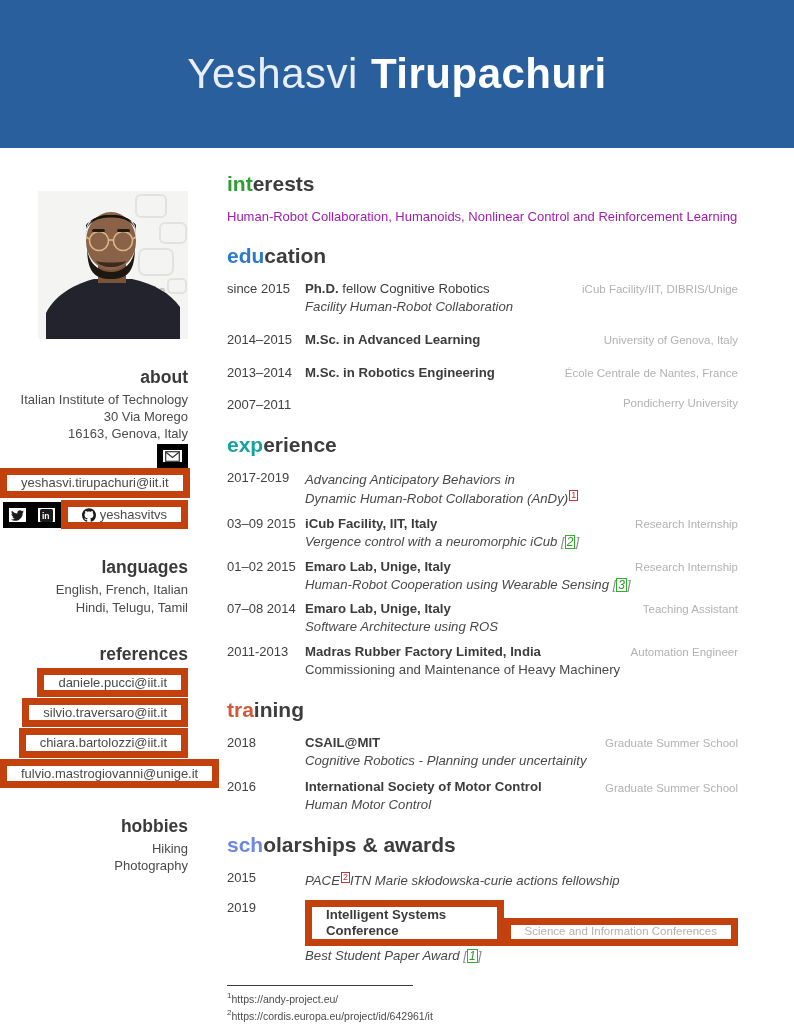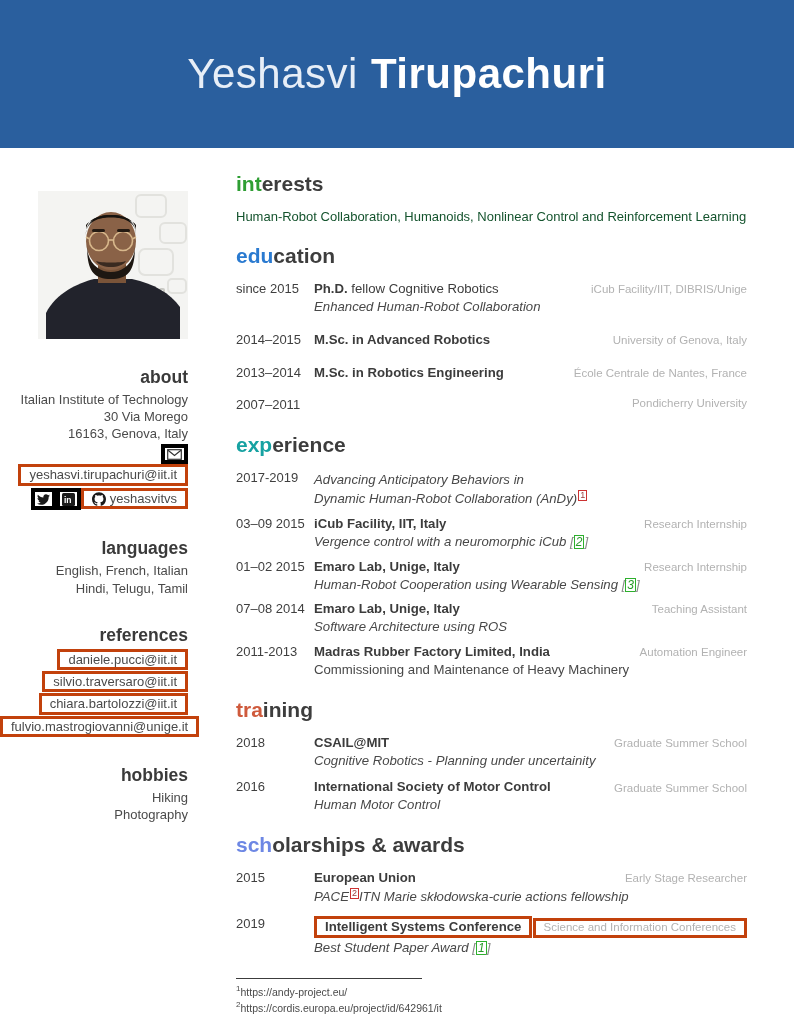--- a/index.html
+++ b/index.html
@@ -12,35 +12,35 @@
   .banner .name{font-size:42px;color:#ffffff;letter-spacing:.5px;}
   .banner .first{font-weight:400;color:#e7eef7;margin-right:13px;}
   .banner .last{font-weight:700;color:#ffffff;}
 
   
   .sidebar{position:absolute;left:0;top:191px;width:188px;text-align:right;}
   .photo{display:block;margin-left:38px;width:150px;height:148px;}
   .side-sec{margin-top:28px;}
   .side-h{font-size:17.5px;font-weight:700;color:#3a3a3a;margin:0 0 3px 0;}
   .side-line{font-size:13px;color:#4a4a4a;line-height:1.32;}
-  .linkbox{border:3px solid #c2410c;padding:0 8px;display:inline-block;line-height:1.18;}
-  .iconbox{border:4px solid #000000;padding:1px 2px 0 2px;display:inline-block;vertical-align:middle;line-height:0;}
+  .linkbox{border:7px solid #c2410c;padding:0 14px;display:inline-block;line-height:1.18;}
+  .iconbox{border:6px solid #000000;padding:1px 2px 0 2px;display:inline-block;vertical-align:middle;line-height:0;}
   .contact-row{margin-top:2px;font-size:13px;color:#4a4a4a;}
   .icon-svg{vertical-align:middle;}
   .ref-line{margin-top:1px;}
 
   
-  .main{position:absolute;left:236px;top:148px;width:511px;padding-top:24px;}
+  .main{position:absolute;left:227px;top:148px;width:511px;padding-top:24px;}
   .sec-h{font-size:21px;font-weight:700;color:#3d3d3d;margin:0 0 13px 0;}
   .sec-h .accent-int{color:#2e9e33;}
   .sec-h .accent-edu{color:#2a7ad0;}
   .sec-h .accent-exp{color:#17a2a2;}
   .sec-h .accent-tra{color:#cf5a3c;}
   .sec-h .accent-sch{color:#6d87e4;}
-  .interests-text{font-size:13px;color:#14532d;margin:0 0 8px 0;}
+  .interests-text{font-size:13px;color:#a21caf;margin:0 0 8px 0;}
   .sec{margin-top:20px;}
 
   .entry{display:flex;line-height:1.2;position:relative;}
   .edu .entry{margin-bottom:17px;}
   .exp .entry{margin-bottom:9px;}
   .tr  .entry{margin-bottom:11px;}
   .aw  .entry{margin-bottom:11px;}
   .date{width:78px;flex:none;font-size:13px;color:#3f3f3f;}
   .ebody{flex:1;min-width:0;}
   .topline{display:flex;align-items:flex-end;}
@@ -157,29 +157,29 @@
     <div class="sec edu">
       <h2 class="sec-h"><span class="accent-edu">edu</span><span>cation</span></h2>
 
       <div class="entry">
         <div class="date">since 2015</div>
         <div class="ebody">
           <div class="topline">
             <span class="etitle"><span>Ph.D.</span><span class="notbold"> fellow Cognitive Robotics</span></span>
             <span class="inst">iCub Facility/IIT, DIBRIS/Unige</span>
           </div>
-          <div class="desc">Enhanced Human-Robot Collaboration</div>
+          <div class="desc">Facility Human-Robot Collaboration</div>
         </div>
       </div>
 
       <div class="entry">
         <div class="date">2014–2015</div>
         <div class="ebody">
           <div class="topline">
-            <span class="etitle">M.Sc. in Advanced Robotics</span>
+            <span class="etitle">M.Sc. in Advanced Learning</span>
             <span class="inst">University of Genova, Italy</span>
           </div>
         </div>
       </div>
 
       <div class="entry">
         <div class="date">2013–2014</div>
         <div class="ebody">
           <div class="topline">
             <span class="etitle">M.Sc. in Robotics Engineering</span>
@@ -279,24 +279,20 @@
         </div>
       </div>
     </div>
 
     <div class="sec aw">
       <h2 class="sec-h"><span class="accent-sch">sch</span><span>olarships &amp; awards</span></h2>
 
       <div class="entry">
         <div class="date">2015</div>
         <div class="ebody">
-          <div class="topline">
-            <span class="etitle">European Union</span>
-            <span class="inst">Early Stage Researcher</span>
-          </div>
           <div class="desc"><span>PACE</span><span class="supbox">2</span><span>ITN Marie skłodowska-curie actions fellowship</span></div>
         </div>
       </div>
 
       <div class="entry">
         <div class="date">2019</div>
         <div class="ebody">
           <div class="topline">
             <span class="linkbox etitle">Intelligent Systems Conference</span>
             <span class="inst"><span class="linkbox">Science and Information Conferences</span></span>

